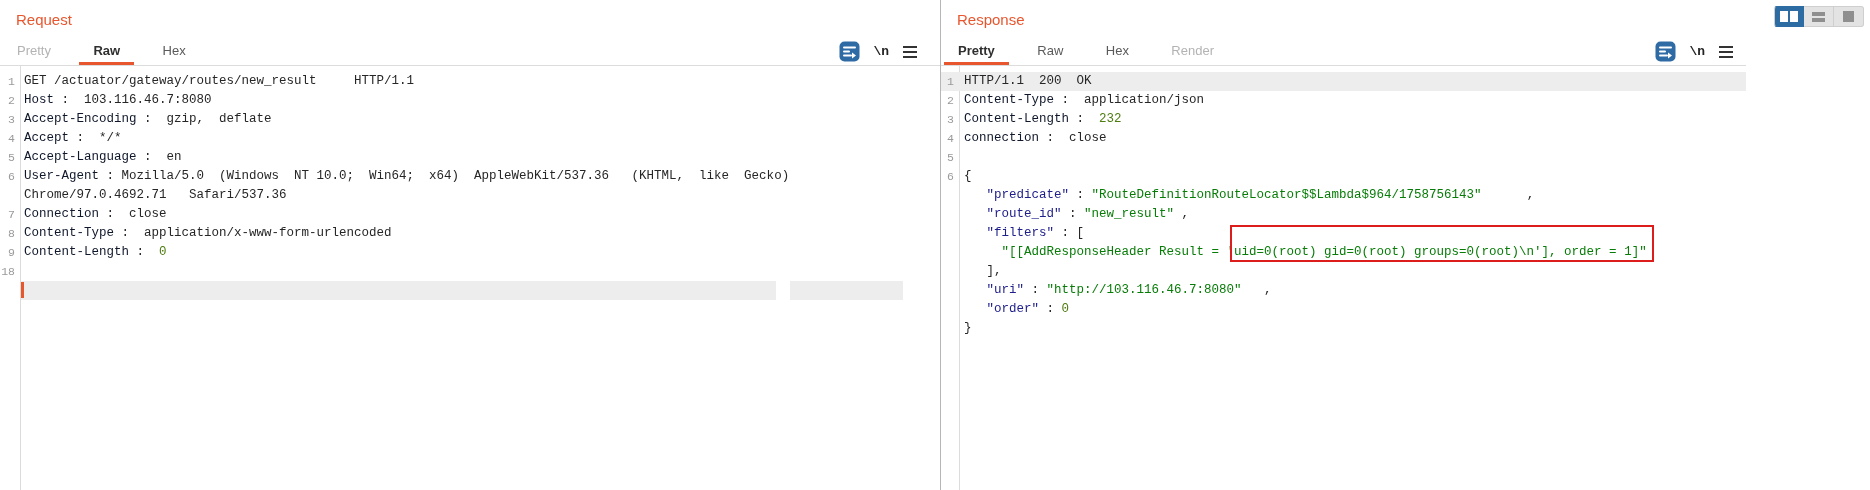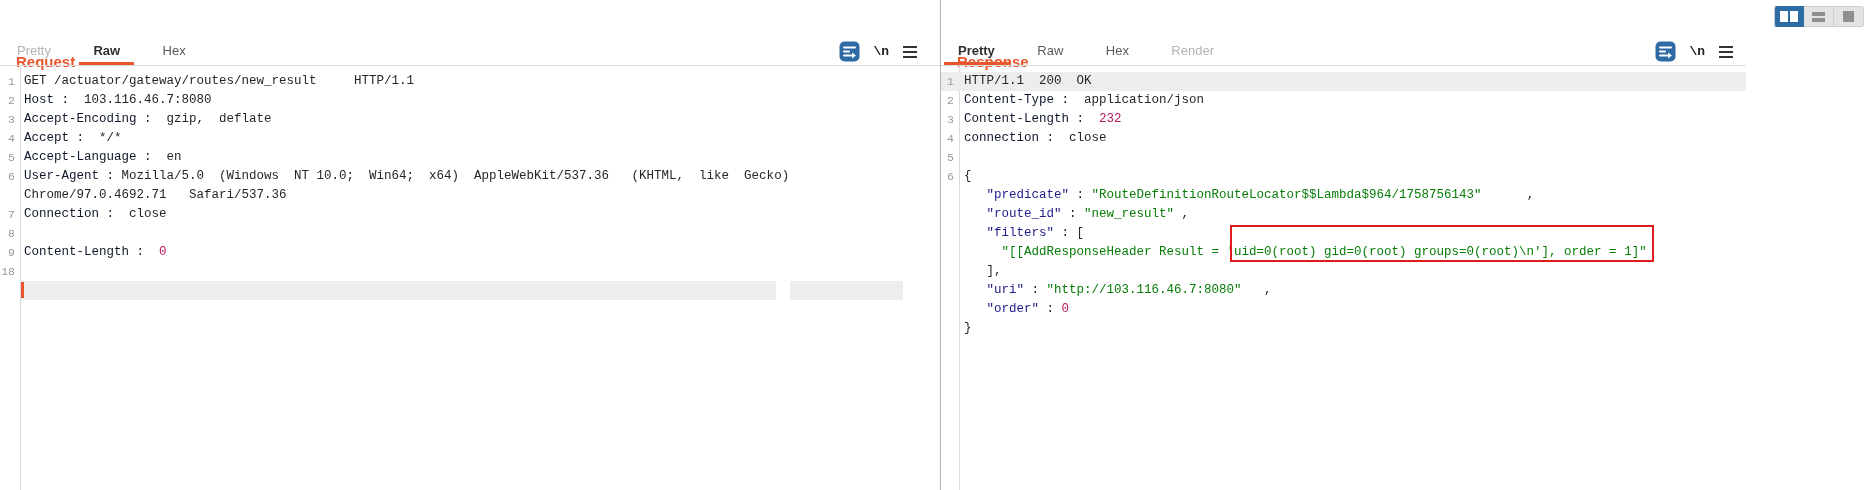--- a/index.html
+++ b/index.html
@@ -4,21 +4,21 @@
 <style>
   * { margin:0; padding:0; box-sizing:border-box; }
   html,body { width:1870px; height:490px; background:#ffffff; overflow:hidden;
               font-family:"Liberation Sans", sans-serif; }
   #stage { position:relative; width:1870px; height:490px; background:#fff; }
 
   .panel { position:absolute; top:0; height:490px; background:#fff; }
   #panel-request  { left:0;    width:940px; }
   #panel-response { left:940px; width:806px; border-left:1px solid #b6b6b6; }
 
-  .panel-title { position:absolute; top:11px; left:16px; font-size:15px; font-weight:bold; color:#e8562e;margin-top:42px; }
+  .panel-title { position:absolute; top:11px; left:16px; font-size:15px; font-weight:normal; color:#e8562e; }
 
   .tabbar { position:absolute; top:38px; left:0; right:0; height:27px; }
   .tab { position:relative; display:inline-block; height:27px; line-height:25px;
          margin-left:38px; font-size:13px; color:#5a5a5a; cursor:default; }
   .tab:first-child { margin-left:17px; }
   .tab--active { color:#2f2f2f; font-weight:bold; }
   .tab--active::after { content:""; position:absolute; left:-14px; right:-14px; bottom:0; height:3px; background:#e8562e; }
   .tab--disabled { color:#b3b3b3; }
 
   .etools { position:absolute; top:41px; display:flex; align-items:center; gap:13px; }
@@ -51,21 +51,21 @@
   #req-code  .gut { width:20px; padding-right:5px; }
   #resp-code .gut { width:18px; padding-right:5px; }
   #req-code  .txt { padding-left:4px; }
   #resp-code .txt { padding-left:5px; }
   .txt { white-space:pre; }
 
   .sg-plain { color:#262626; }
   .sg-name  { color:#0f172a; }
   .sg-key   { color:#20208c; }
   .sg-str   { color:#077c07; }
-  .sg-num   { color:#be185d; }
+  .sg-num   { color:#4d7c0f; }
 
   
   .mark { position:relative;text-align:right; }
   .mark::before { content:""; position:absolute; left:-4px; right:-7px; top:-20px; bottom:-3px;
                   border:2px solid #dd1c1c; pointer-events:none; }
 
   
   .req-hl { position:absolute; height:19px; background:#ededed; }
   #req-hl-a { left:20px;  top:215px; width:756px; }
   #req-hl-b { left:790px; top:215px; width:113px; }
@@ -122,21 +122,21 @@
       <div class="gutline"></div>
       <div id="req-lines">
           <div class="row"><span class="gut">1</span><span class="txt"><span class="sg-plain">GET /actuator/gateway/routes/new_result     HTTP/1.1</span></span></div>
           <div class="row"><span class="gut">2</span><span class="txt"><span class="sg-name">Host</span><span class="sg-plain"> :  103.116.46.7:8080</span></span></div>
           <div class="row"><span class="gut">3</span><span class="txt"><span class="sg-name">Accept-Encoding</span><span class="sg-plain"> :  gzip,  deflate</span></span></div>
           <div class="row"><span class="gut">4</span><span class="txt"><span class="sg-name">Accept</span><span class="sg-plain"> :  */*</span></span></div>
           <div class="row"><span class="gut">5</span><span class="txt"><span class="sg-name">Accept-Language</span><span class="sg-plain"> :  en</span></span></div>
           <div class="row"><span class="gut">6</span><span class="txt"><span class="sg-name">User-Agent</span><span class="sg-plain"> : Mozilla/5.0  (Windows  NT 10.0;  Win64;  x64)  AppleWebKit/537.36   (KHTML,  like  Gecko)</span></span></div>
           <div class="row"><span class="gut"></span><span class="txt"><span class="sg-plain">Chrome/97.0.4692.71   Safari/537.36</span></span></div>
           <div class="row"><span class="gut">7</span><span class="txt"><span class="sg-name">Connection</span><span class="sg-plain"> :  close</span></span></div>
-          <div class="row"><span class="gut">8</span></div>
+          <div class="row"><span class="gut">8</span><span class="txt"><span class="sg-name">Content-Type</span><span class="sg-plain"> :  application/x-www-form-urlencoded</span></span></div>
           <div class="row"><span class="gut">9</span><span class="txt"><span class="sg-name">Content-Length</span><span class="sg-plain"> :  </span><span class="sg-num">0</span></span></div>
           <div class="row"><span class="gut">18</span><span class="txt"></span></div>
         </div>
     </div>
   </div>
 
   <div class="panel" id="panel-response">
     <div class="panel-title">Response</div>
 
     <div class="tabbar">

